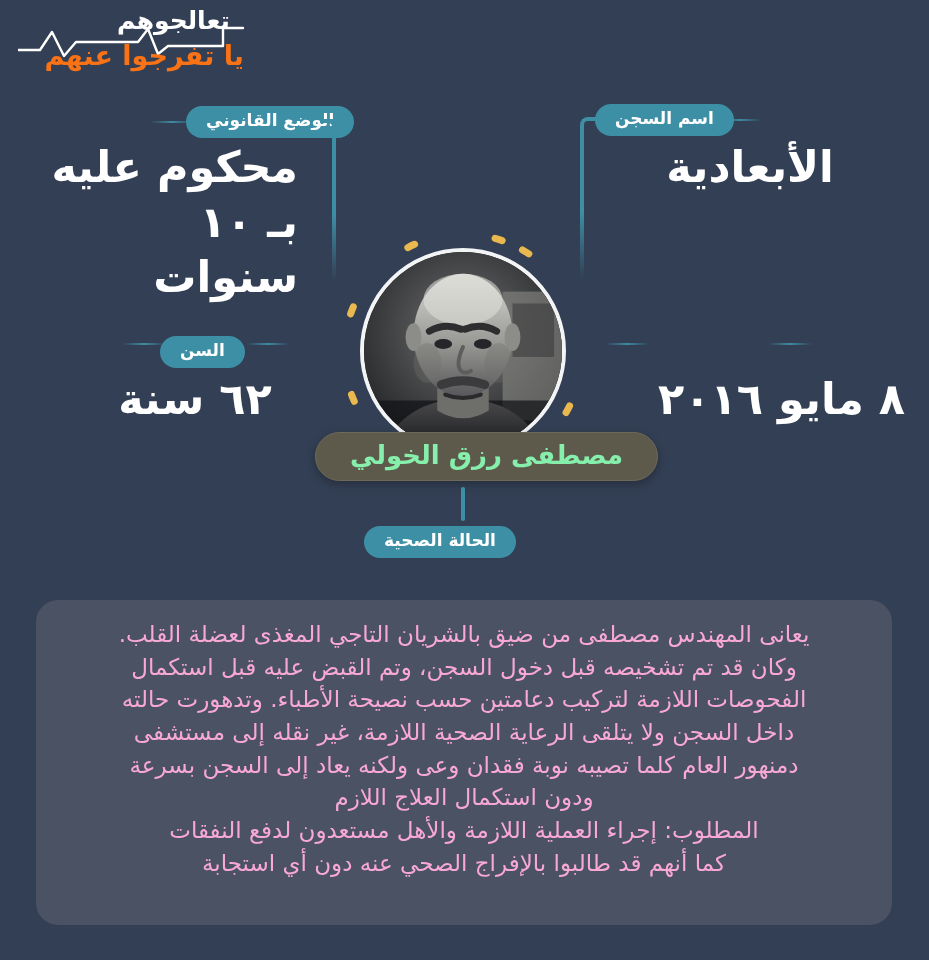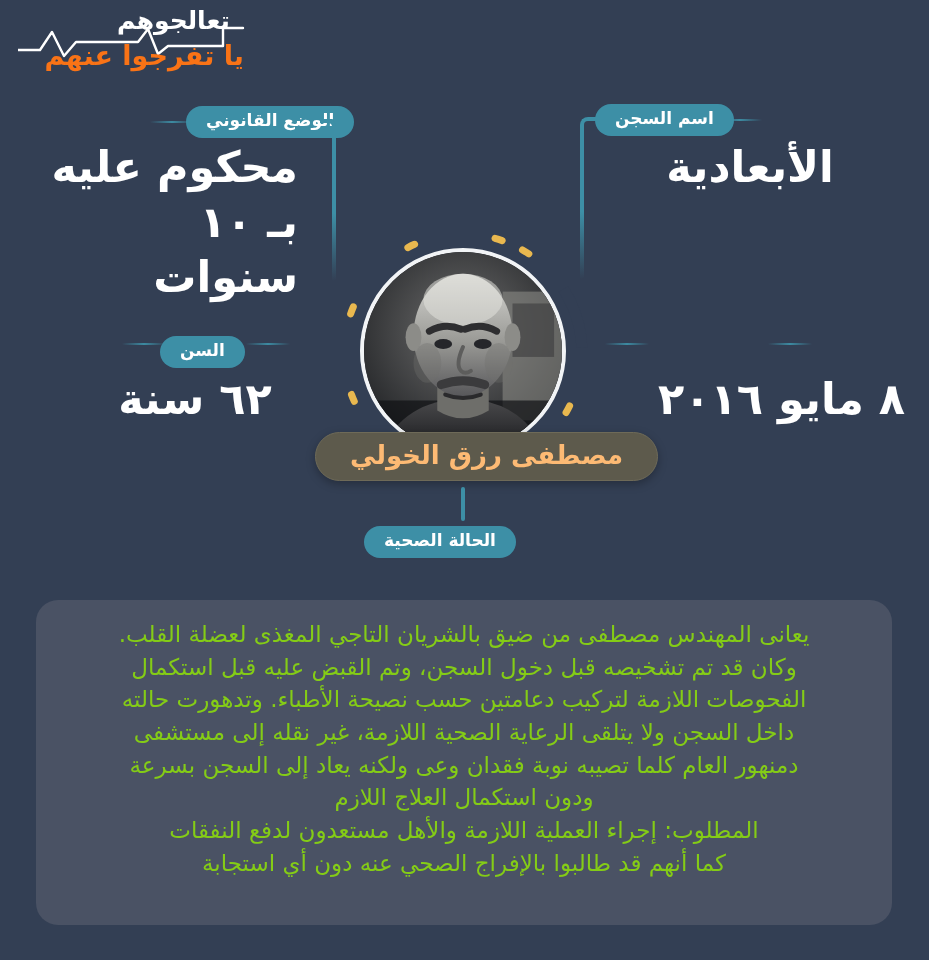--- a/index.html
+++ b/index.html
@@ -79,37 +79,37 @@
   }
   .photo svg{display:block;width:100%;height:100%;}
 
   
   .name-badge{
     position:absolute;left:315px;top:432px;
     background:#5d5a4c;
     border:1px solid #6e6a58;
     border-radius:26px;
     padding:7px 34px 10px 34px;
-    color:#fdba74;
+    color:#86efac;
     font-size:26px;font-weight:bold;
     white-space:nowrap;
     box-shadow:0 3px 10px rgba(0,0,0,.28);
     direction:rtl;
   }
 
   
   .panel{
     position:absolute;left:36px;top:600px;width:856px;height:325px;
     background:#4a5264;
     border-radius:22px;
     box-sizing:border-box;
     padding:18px 30px 14px 30px;
   }
   .panel-text{
-    color:#84cc16;
+    color:#f9a8d4;
     font-size:23px;
     line-height:1.42;
     text-align:center;
     direction:rtl;
     white-space:pre-line;
     font-weight:normal;
   }
 </style>
 </head>
 <body>

